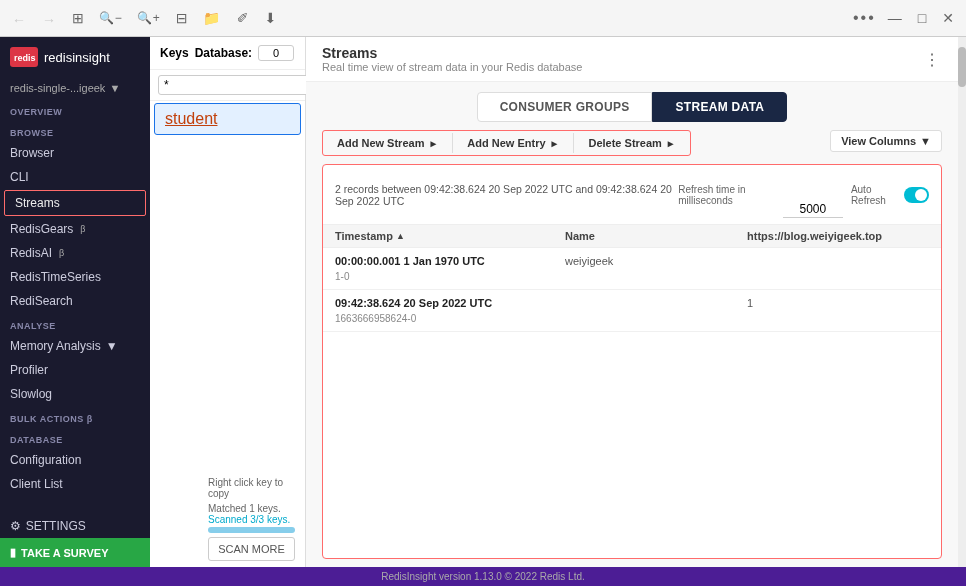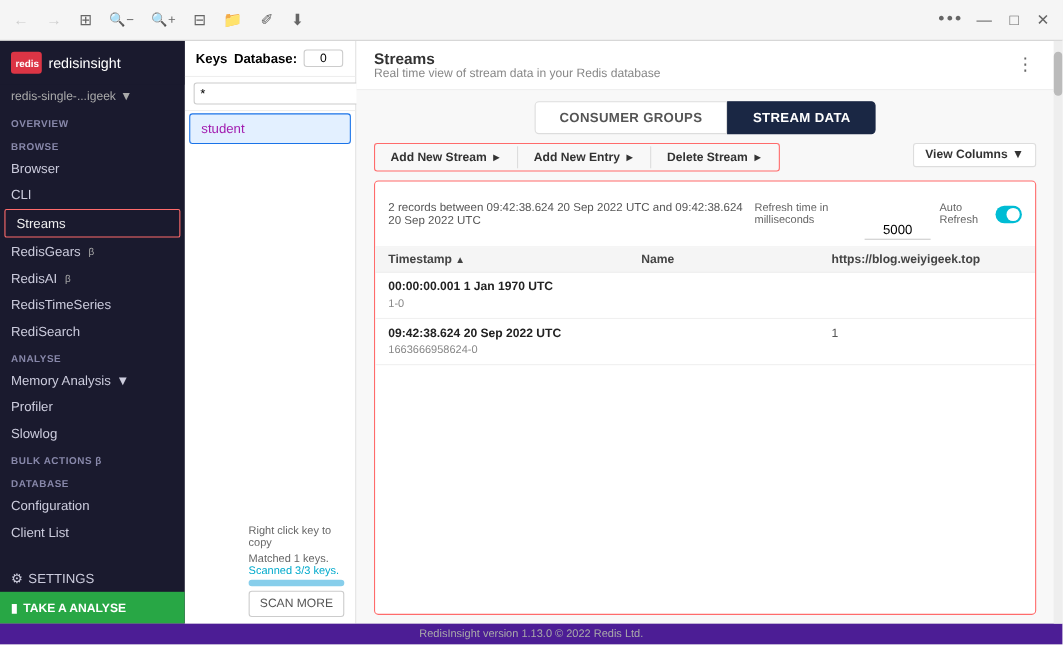--- a/index.html
+++ b/index.html
@@ -22,21 +22,21 @@
     }
     .nav-btn { color: #666; font-size: 14px; cursor: pointer; padding: 2px 4px; }
     .nav-btn.disabled { color: #ccc; }
     .more-btn { color: #666; font-size: 16px; letter-spacing: 2px; }
 
     
     .app { display: flex; flex: 1; overflow: hidden; }
 
     
     .sidebar {
-      width: 168px;
+      width: 150px;
       background: #1a1a2e;
       color: white;
       display: flex;
       flex-direction: column;
       flex-shrink: 0;
       overflow-y: auto;
     }
     .sidebar-logo {
       display: flex;
       align-items: center;
@@ -152,23 +152,24 @@
     .search-input {
       flex: 1;
       border: 1px solid #ccc;
       border-radius: 3px;
       padding: 2px 5px;
       font-size: 12px;
     }
     .search-icons { display: flex; gap: 3px; color: #666; font-size: 13px; }
     .key-item {
       padding: 6px 10px;
-      font-size: 12px;
-      cursor: pointer;
-      color: #a21caf;
+      font-size: 16px;
+      cursor: pointer;
+      color: #c2410c;
+      text-decoration: underline;
     }
     .key-item.selected {
       background: #e3f0ff;
       border: 1.5px solid #1a73e8;
       border-radius: 3px;
       margin: 2px 4px;
     }
     .keys-footer {
       margin-top: auto;
       padding: 6px 10px;
@@ -475,21 +476,21 @@
         <span>Client List</span>
       </div>
 
     <div class="sidebar-bottom">
       <div class="settings-item">
         <span>⚙</span>
         <span>SETTINGS</span>
       </div>
       <div class="take-survey">
         <span>▮</span>
-        <span>TAKE A ANALYSE</span>
+        <span>TAKE A SURVEY</span>
       </div>
     </div>
   </div>
 
   <div class="main-content">
 
     <div class="keys-panel">
       <div class="keys-header">
         <div class="keys-header-left">
           <span>Keys</span>
@@ -579,20 +580,21 @@
             <div class="col">
               <span>https://blog.weiyigeek.top</span>
             </div>
           </div>
 
           <div class="table-row">
             <div>
               <div class="cell timestamp">00:00:00.001 1 Jan 1970 UTC</div>
               <div class="cell entry-id">1-0</div>
             </div>
+            <div class="cell value">weiyigeek</div>
             <div class="cell value"></div>
           </div>
 
           <div class="table-row">
             <div>
               <div class="cell timestamp">09:42:38.624 20 Sep 2022 UTC</div>
               <div class="cell entry-id">1663666958624-0</div>
             </div>
             <div class="cell value"></div>
             <div class="cell value">1</div>

